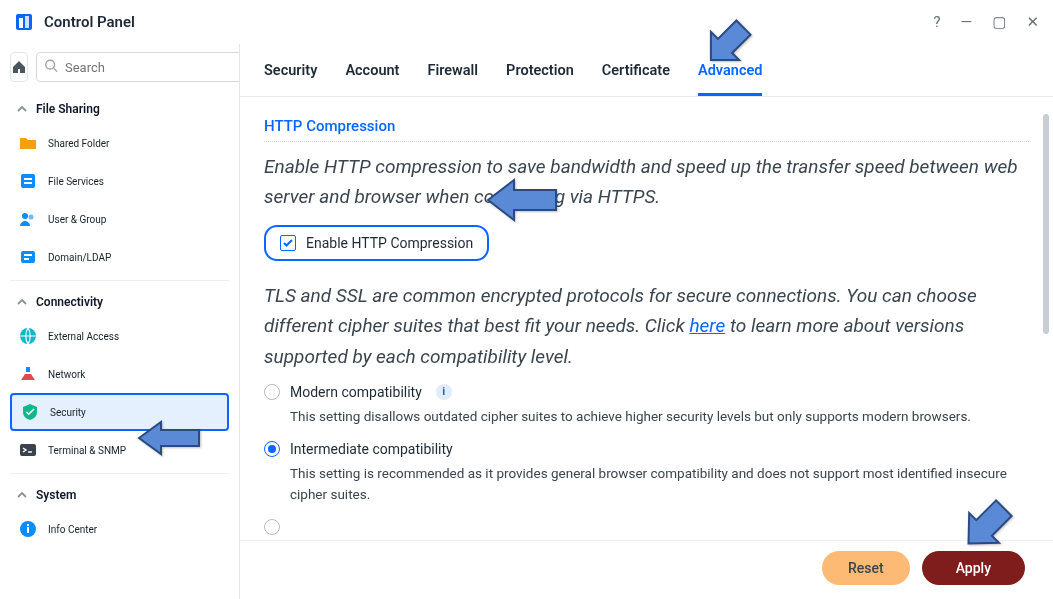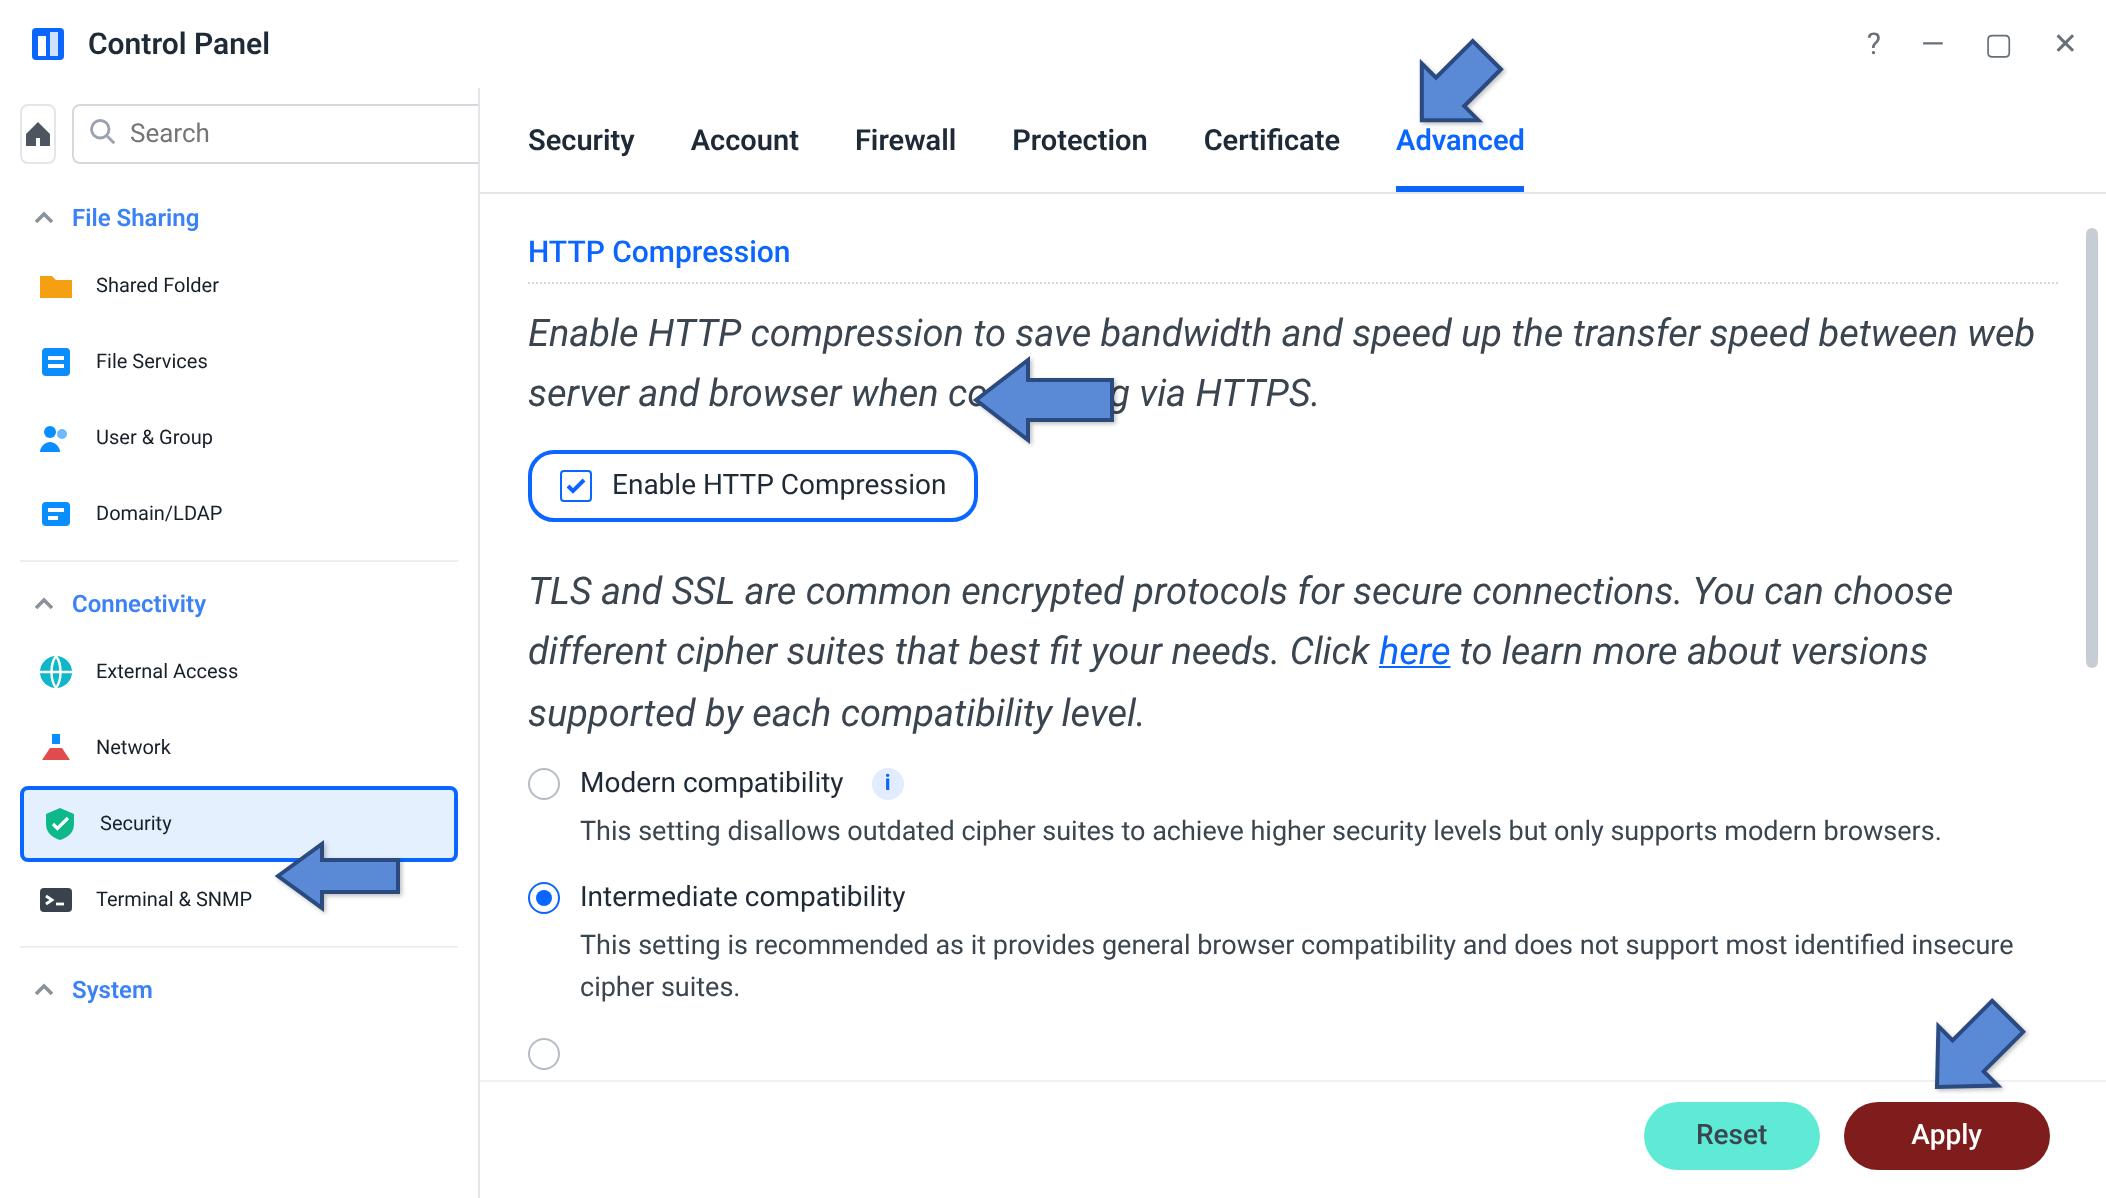--- a/index.html
+++ b/index.html
@@ -16,21 +16,21 @@
   .body-row { display: flex; height: calc(100% - 44px); justify-content: space-between; }
 
   
   .sidebar { width: 240px; border-right: 1px solid #e3e6ea; padding: 8px 10px 0 10px; overflow-y: auto; }
   .search-row { display: flex; align-items: center; gap: 8px; margin-bottom: 10px; }
   .home-btn { width: 30px; height: 30px; border:1px solid #e3e6ea; border-radius:4px; display:flex; align-items:center; justify-content:center; color:#4c5560;}
   .search-input { flex:1; height:30px; border:1px solid #d5d9de; border-radius:4px; padding:0 28px 0 28px; font-size:13px; color:#333; background:#fff; }
   .search-wrap{ position:relative; flex:1;}
   .search-wrap .glass{ position:absolute; left:8px; top:50%; transform:translateY(-50%); color:#9aa2ad; }
 
-  .section-header { display:flex; align-items:center; gap:8px; font-size:12px; font-weight:600; color:#3b82f6; padding:10px 6px 8px; cursor:pointer; text-transform:none; }
+  .section-header { display:flex; align-items:center; gap:8px; font-size:12px; font-weight:600; color:#0f172a; padding:10px 6px 8px; cursor:pointer; text-transform:none; }
   .section-header svg { width:12px; height:12px; }
   .divider { height:1px; background:#eceff2; margin:4px 0; }
 
   .nav-item { display:flex; align-items:center; gap:10px; height:38px; padding:0 8px; border-radius:4px; font-size:10px; color:#172029; cursor:pointer; }
   .nav-item.active { background:#e5f0ff; border:2px solid #0a66ff; }
   .nav-item .ic { width:20px; height:20px; display:flex; align-items:center; justify-content:center; }
 
   
   .main { flex:1; display:flex; flex-direction:column; position:relative; }
 
@@ -52,21 +52,21 @@
 
   .radio-row{ display:flex; align-items:center; gap:10px; font-size:14px; color:#1f2a37; margin:8px 0 6px; }
   .radio{ width:16px; height:16px; border:1.5px solid #b5bcc4; border-radius:50%; display:inline-flex; align-items:center; justify-content:center;}
   .radio.checked{ border-color:#0a66ff;}
   .radio.checked::after{ content:""; width:8px; height:8px; background:#0a66ff; border-radius:50%;}
   .info-badge{ width:16px; height:16px; border-radius:50%; background:#e1ecff; color:#0a66ff; display:inline-flex; align-items:center; justify-content:center; font-size:11px; font-weight:700; margin-left:4px;}
   .radio-desc{ font-size:13.5px; color:#3b454f; line-height:1.55; margin:2px 0 14px 26px;}
 
   .footer { position:absolute; bottom:0; right:0; left:240px; padding:10px 28px 14px; display:flex; justify-content:flex-end; gap:12px; background:#fff; border-top:1px solid #eef1f4;}
   .btn { height:34px; padding:0 26px; border-radius:17px; font-size:14px; font-weight:500; border:none; cursor:pointer;}
-  .btn-reset{ background:#5eead4; color:#3b454f;text-align:center;}
+  .btn-reset{ background:#fdba74; color:#3b454f;text-align:center;}
   .btn-apply{ background:#7f1d1d; color:#fff; padding:0 34px;}
 
   
   .arrow-ann{ position:absolute; pointer-events:none; }
   .arrow-ann svg{ filter: drop-shadow(1px 1px 1px rgba(0,0,0,.25)); }
 </style>
 </head>
 <body>
 
 <div class="header">
@@ -196,20 +196,30 @@
       <span>Terminal &amp; SNMP</span>
     </div>
 
     <div class="divider"></div>
     <div class="section-header">
       <svg viewBox="0 0 12 12">
           <path d="M2 8l4-4 4 4" stroke="#8a929c" stroke-width="1.8" fill="none"></path>
         </svg>
       <span>System</span>
     </div>
+    <div class="nav-item">
+      <span class="ic">
+          <svg viewBox="0 0 20 20" width="20" height="20">
+            <circle cx="10" cy="10" r="8" fill="#0a8eff"></circle>
+            <rect x="9" y="8" width="2" height="6" fill="#fff"></rect>
+            <rect x="9" y="5" width="2" height="2" fill="#fff"></rect>
+          </svg>
+        </span>
+      <span>Info Center</span>
+    </div>
   </div>
 
   <div class="main">
     <div class="tabs">
       <div class="tab">Security</div>
       <div class="tab">Account</div>
       <div class="tab">Firewall</div>
       <div class="tab">Protection</div>
       <div class="tab">Certificate</div>
       <div class="tab active">Advanced</div>

